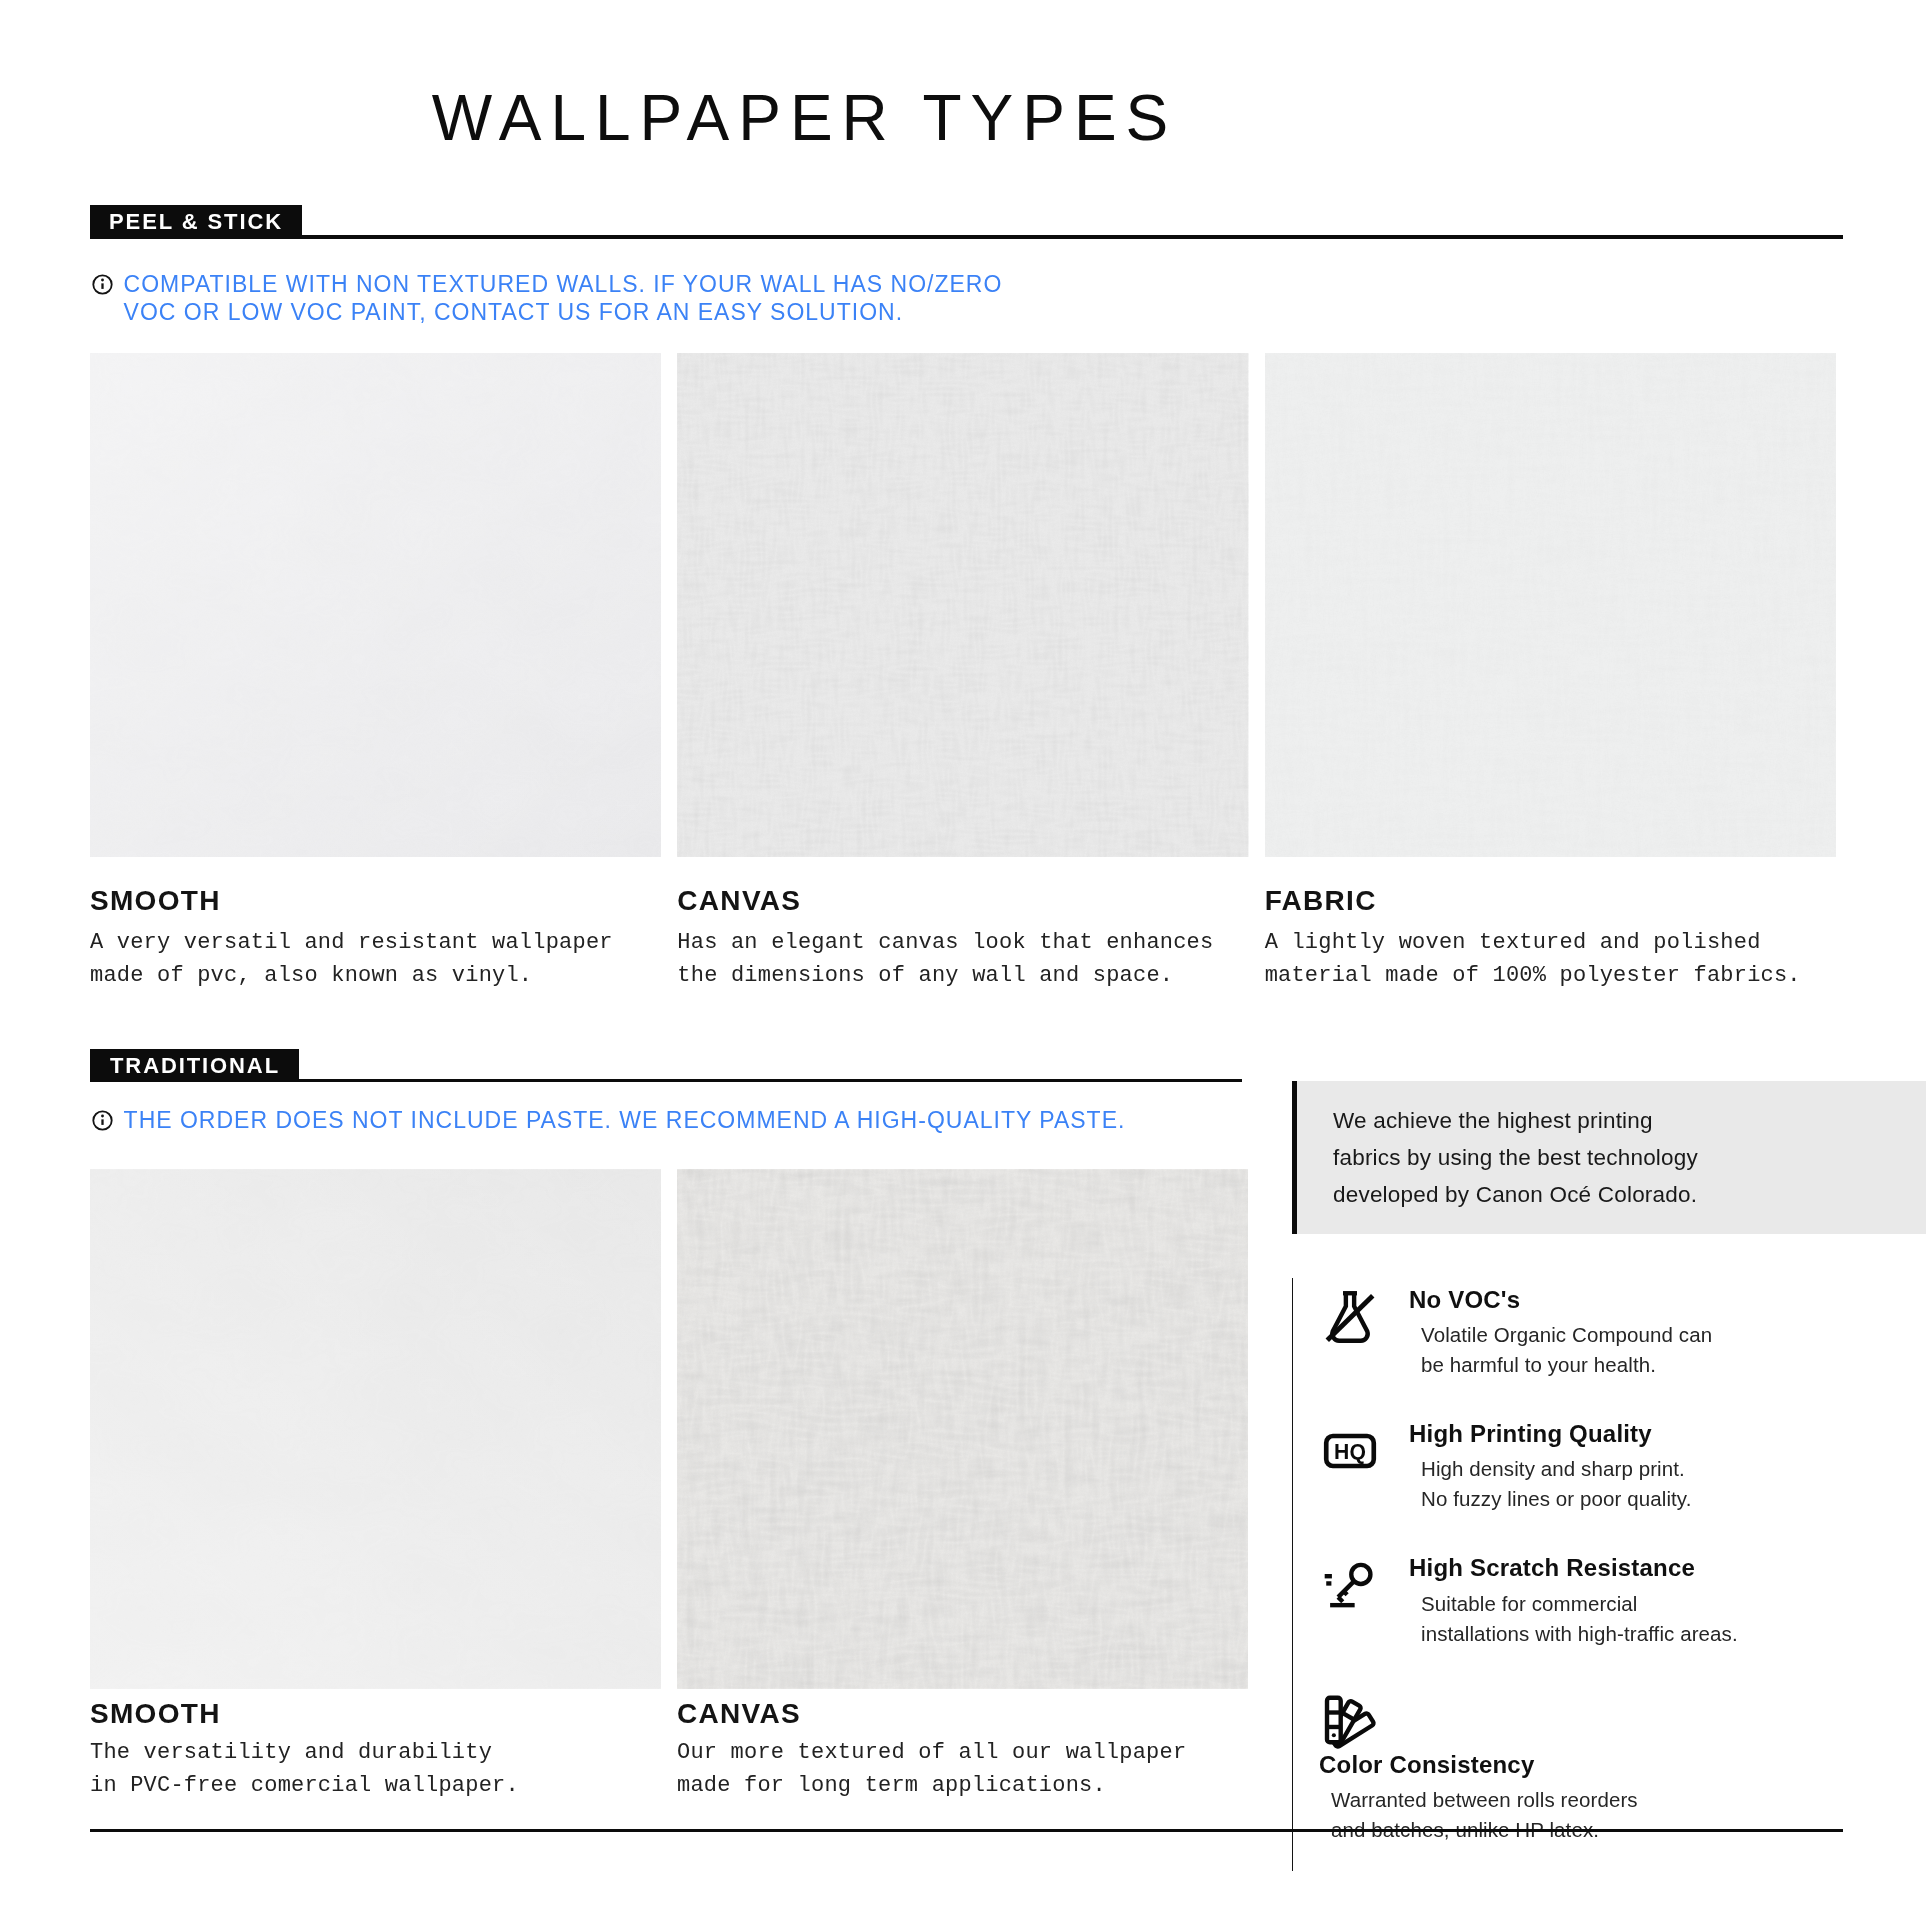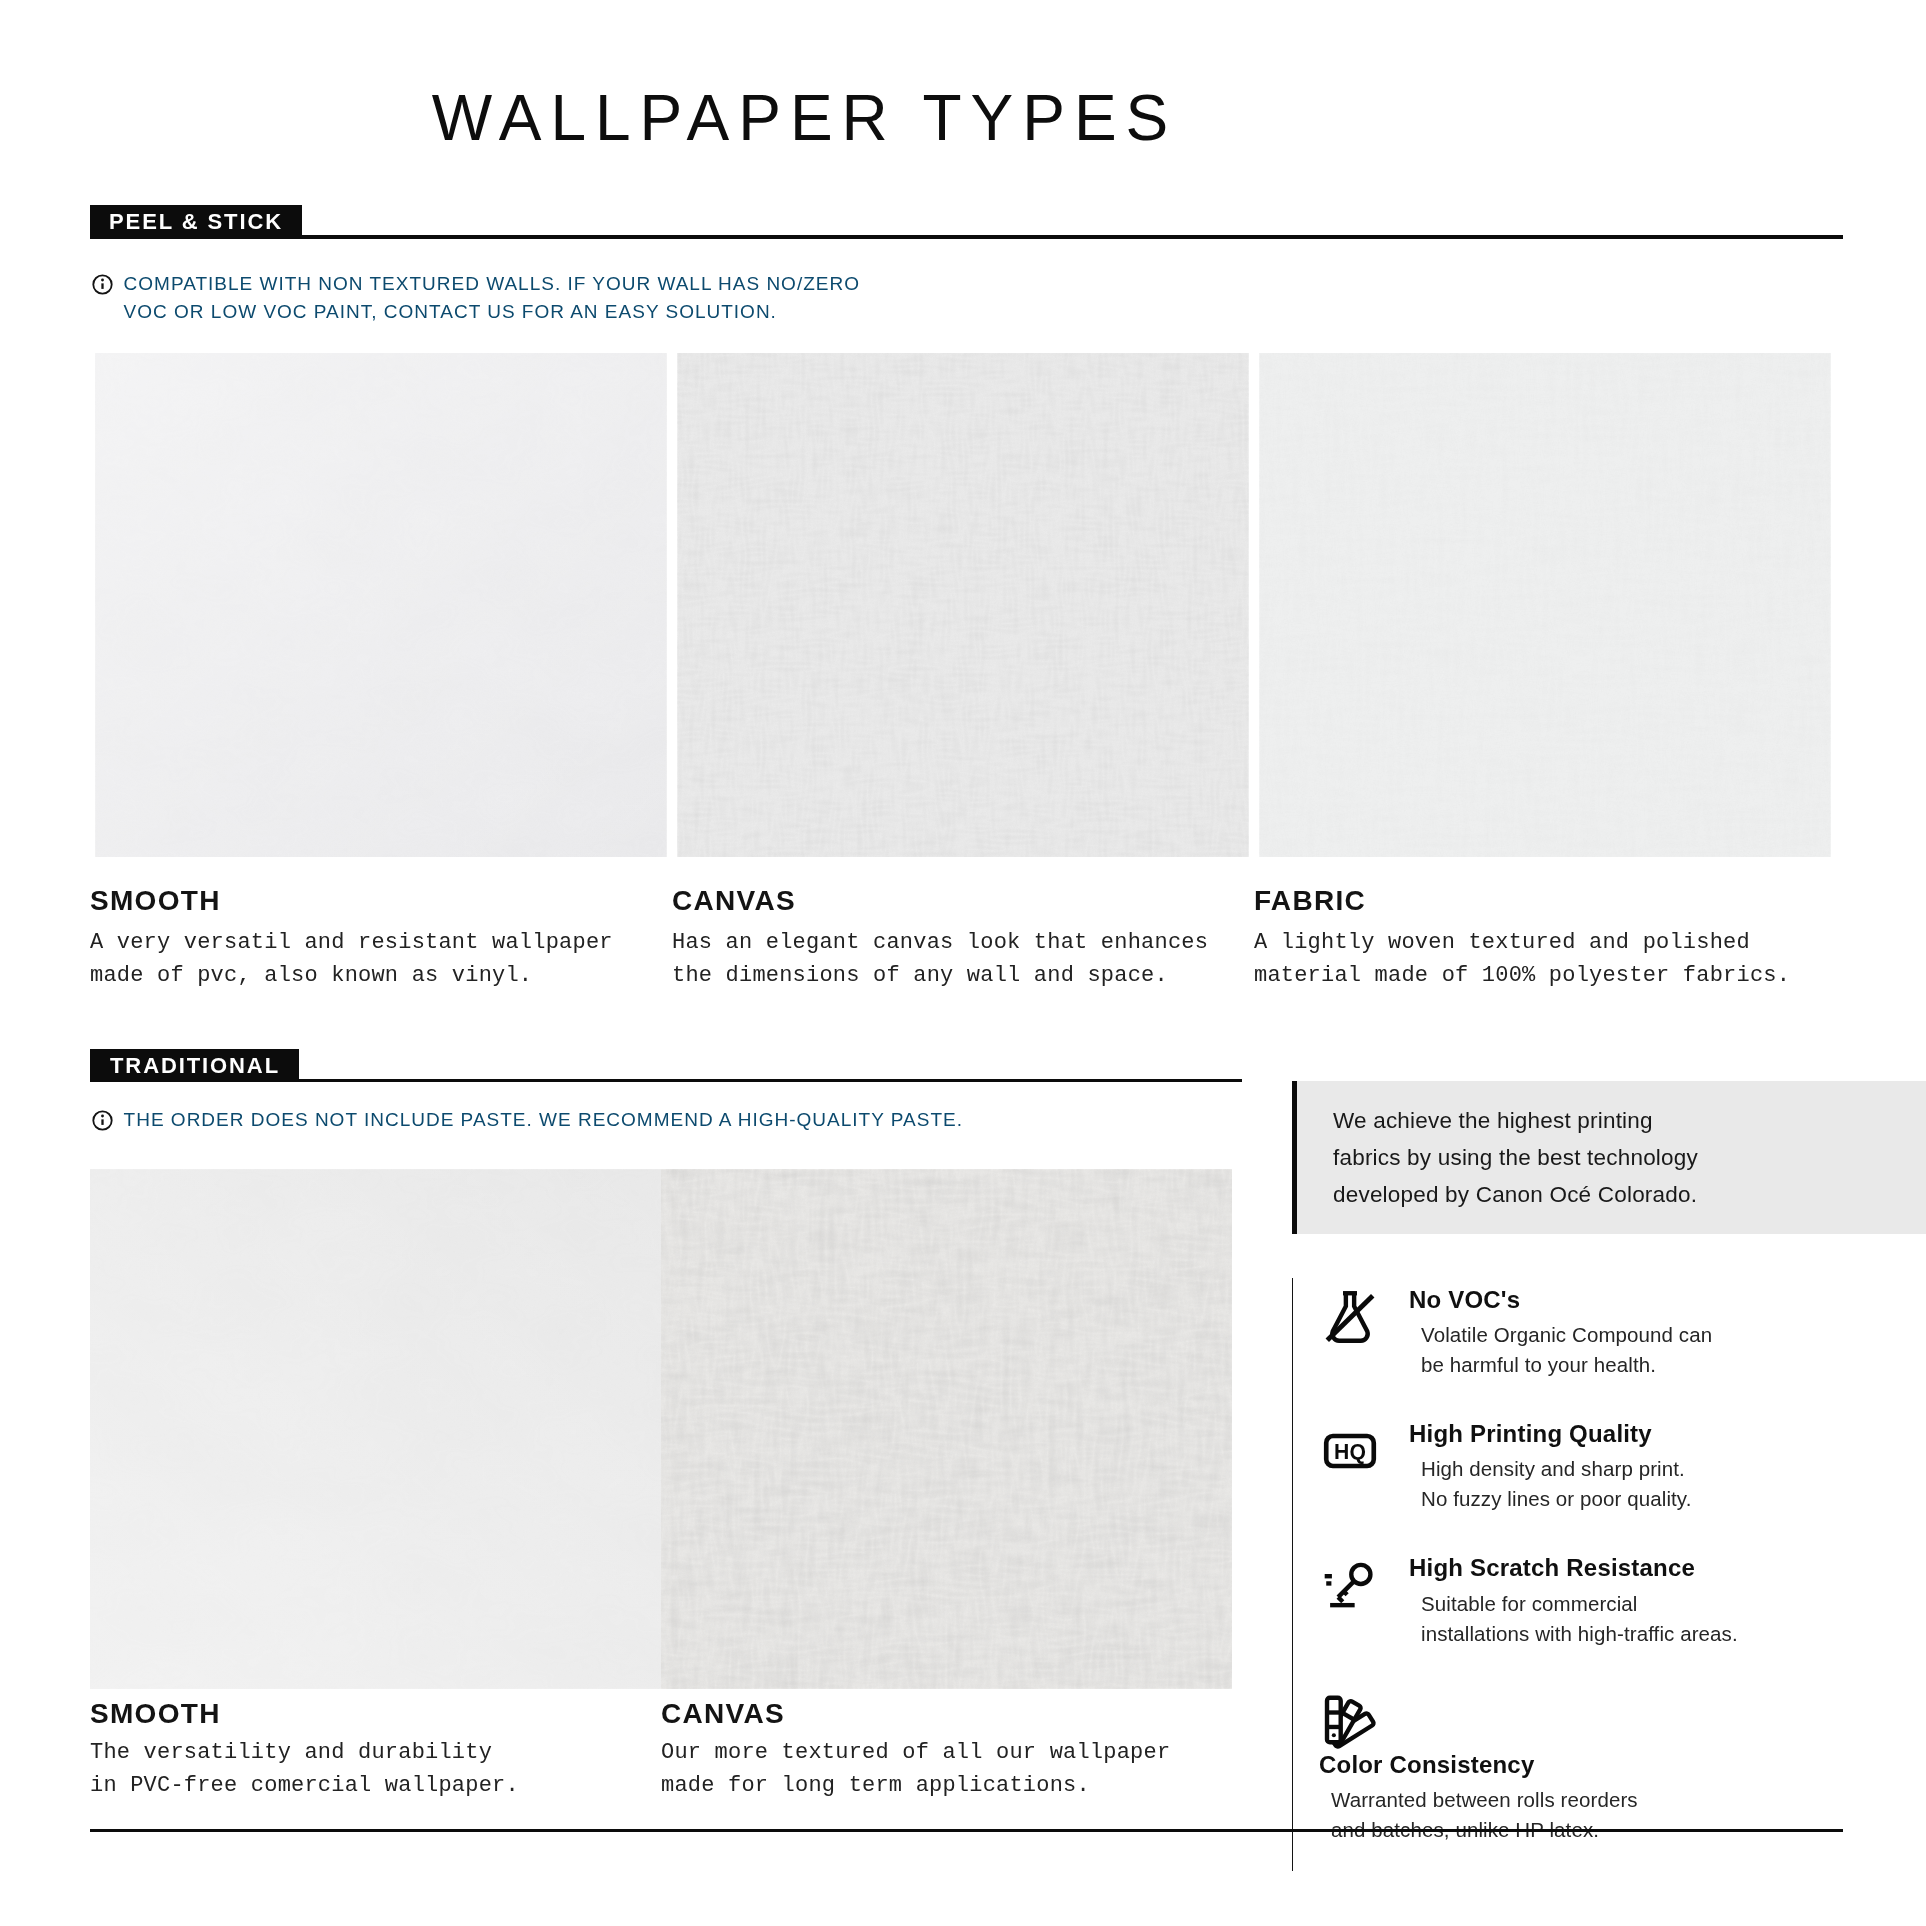--- a/index.html
+++ b/index.html
@@ -22,28 +22,28 @@
     background:#0c0c0c;color:#ffffff;z-index:2;
     font-size:22px;font-weight:700;letter-spacing:1.9px;
     height:33px;line-height:33px;padding:0 19px;white-space:nowrap;
   }
   #ps-hdr{top:205px;left:90px;}
   #ps-rule{top:235px;left:90px;width:1753px;height:3.9px;background:#0c0c0c;}
   #trad-hdr{top:1049px;left:90px;padding-left:20px;}
   #trad-rule{top:1079px;left:90px;width:1152px;height:3.2px;background:#0c0c0c;}
 
   
-  .note{display:flex;align-items:flex-start;font-size:19px;letter-spacing:1px;color:#0c4a6e;}
+  .note{display:flex;align-items:flex-start;font-size:23px;letter-spacing:1px;color:#3b82f6;}
   .note .nlines{line-height:28px;}
   #ps-note{top:270px;left:91px;}
   #trad-note{top:1106px;left:91px;}
   .info-ic{width:23px;height:23px;flex:0 0 23px;margin:2.6px 9.6px 0 0;}
 
   
-  .row{display:grid;}
+  .row{display:grid;gap:16px;}
   #row1{top:353px;left:90px;width:1746px;grid-template-columns:repeat(3,1fr);}
   #row2{top:1169px;left:90px;width:1159px;grid-template-columns:repeat(2,571px);}
   .swatch{height:504px;overflow:hidden;position:relative;}
   #row2 .swatch{height:520px;}
   .swatch svg{display:block;width:100%;height:100%;}
   .sw-name{margin-top:28px;font-size:28px;font-weight:700;letter-spacing:1.3px;color:#141414;}
   #row2 .sw-name{margin-top:9px;}
   .sw-desc{margin-top:9px;font-size:22px;line-height:33px;color:#222222;letter-spacing:0.2px;font-family:Liberation Mono, monospace;}
   #row2 .sw-desc{margin-top:6.4px;}
 

